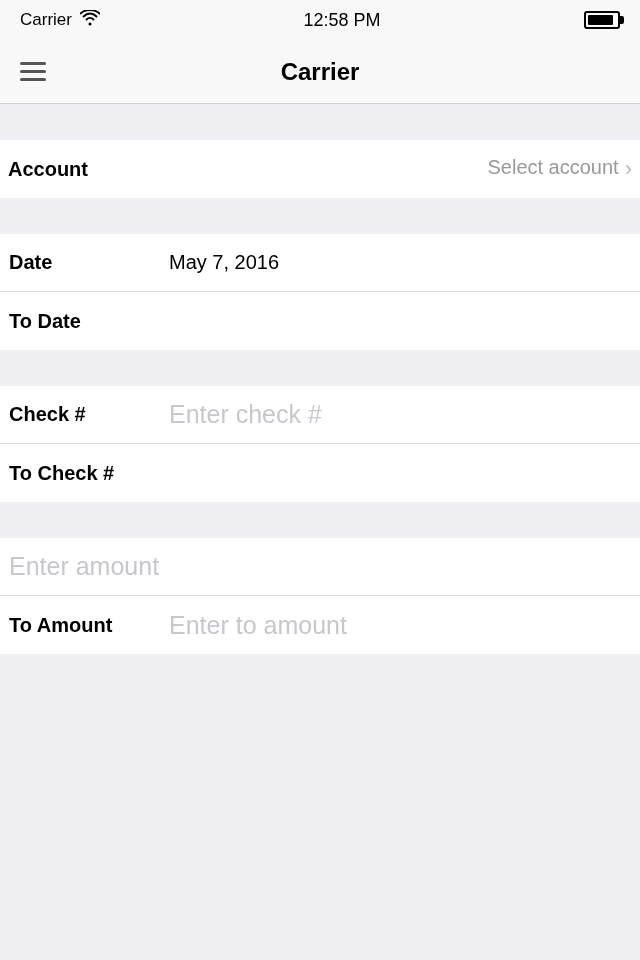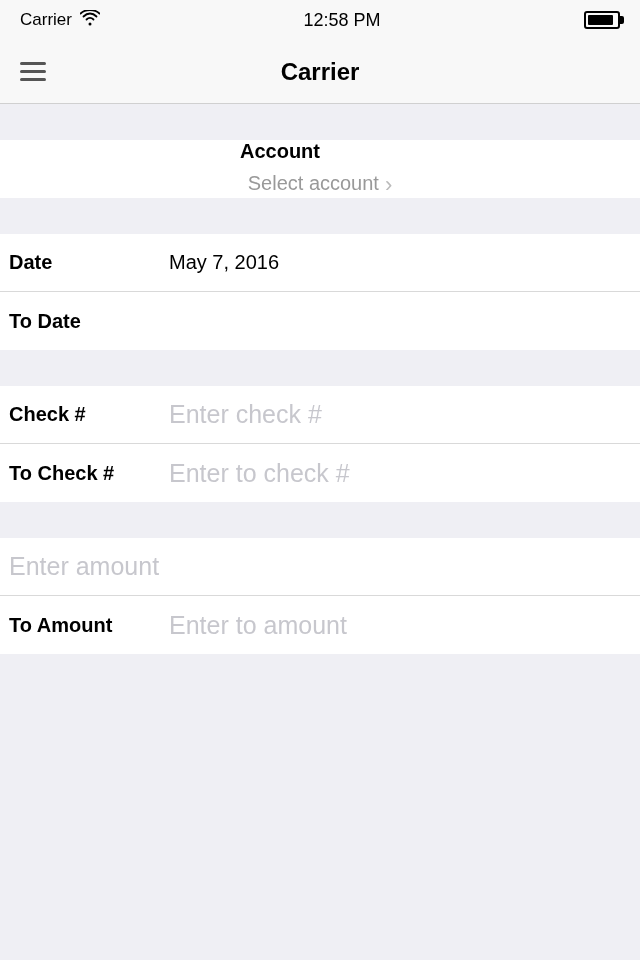--- a/index.html
+++ b/index.html
@@ -141,23 +141,22 @@
       font-family: -apple-system, 'Helvetica Neue', Arial, sans-serif;
     }
     .form-input::placeholder {
       color: #c7c7cd;
     }
 
     .account-row {
       display: flex;
       align-items: center;
       min-height: 58px;
-      padding: 0 24px;
+      padding: 0 8px;
       justify-content: space-between;
-      flex-direction: column;
     }
     .account-right {
       display: flex;
       align-items: flex-start;
       gap: 6px;
       color: #999;
       font-size: 20px;
     }
     .chevron {
       color: #bbb;
@@ -224,21 +223,20 @@
 
 <div class="section-spacer"></div>
 
 <div class="form-section">
   <div class="form-row">
     <span class="form-label">Check #</span>
     <input class="form-input" type="text" placeholder="Enter check #" style="">
   </div>
   <div class="form-row">
     <span class="form-label">To Check #</span>
-    <input class="form-input" type="text" placeholder="Enter to check #" style="">
   </div>
 </div>
 
 <div class="section-spacer"></div>
 
 <div class="form-section">
   <div class="form-row">
     <input class="form-input" type="text" placeholder="Enter amount" style="">
   </div>
   <div class="form-row">

